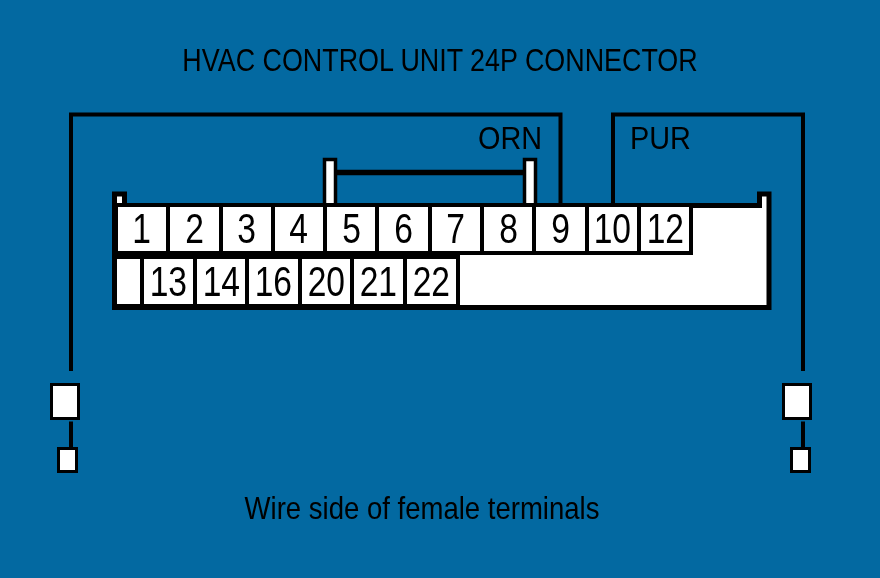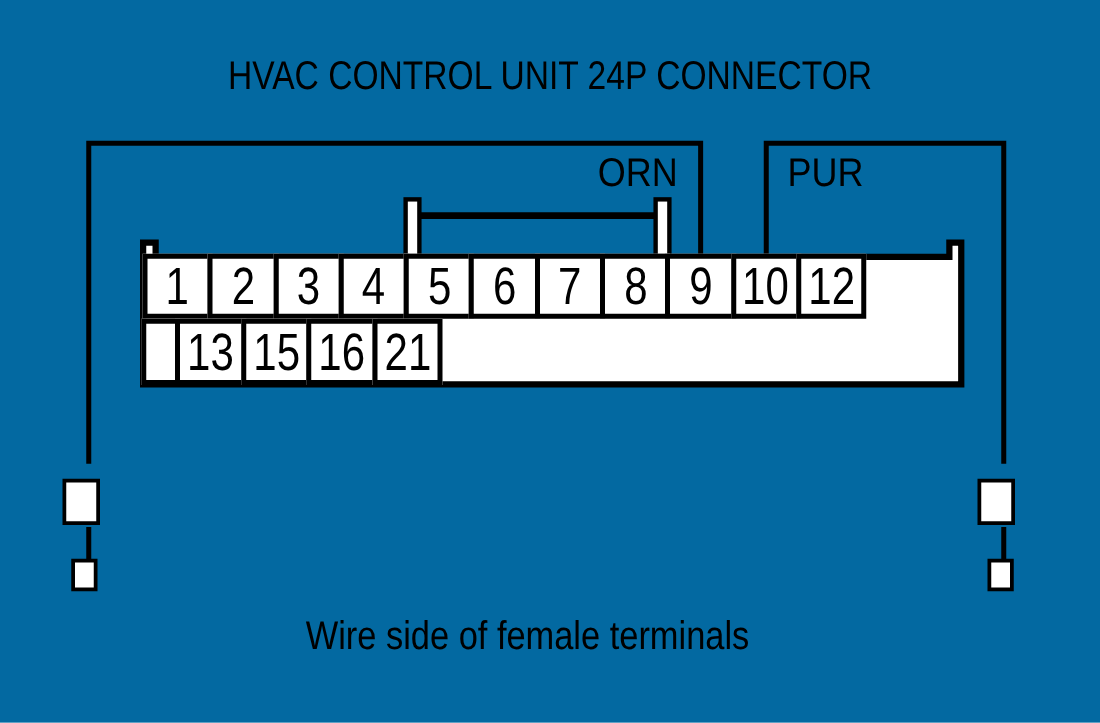--- a/index.html
+++ b/index.html
@@ -122,25 +122,31 @@
         <span>12</span>
       </div>
   </div>
 
   <div class="row row-bottom">
     <div class="cell blank"></div>
     <div class="cell">
         <span>13</span>
       </div>
     <div class="cell">
-        <span>15</span>
+        <span>14</span>
       </div>
     <div class="cell">
         <span>16</span>
       </div>
     <div class="cell">
+        <span>20</span>
+      </div>
+    <div class="cell">
         <span>21</span>
+      </div>
+    <div class="cell">
+        <span>22</span>
       </div>
   </div>
 
   <div class="caption">Wire side of female terminals</div>
 
 </div>
 
 </body></html>

